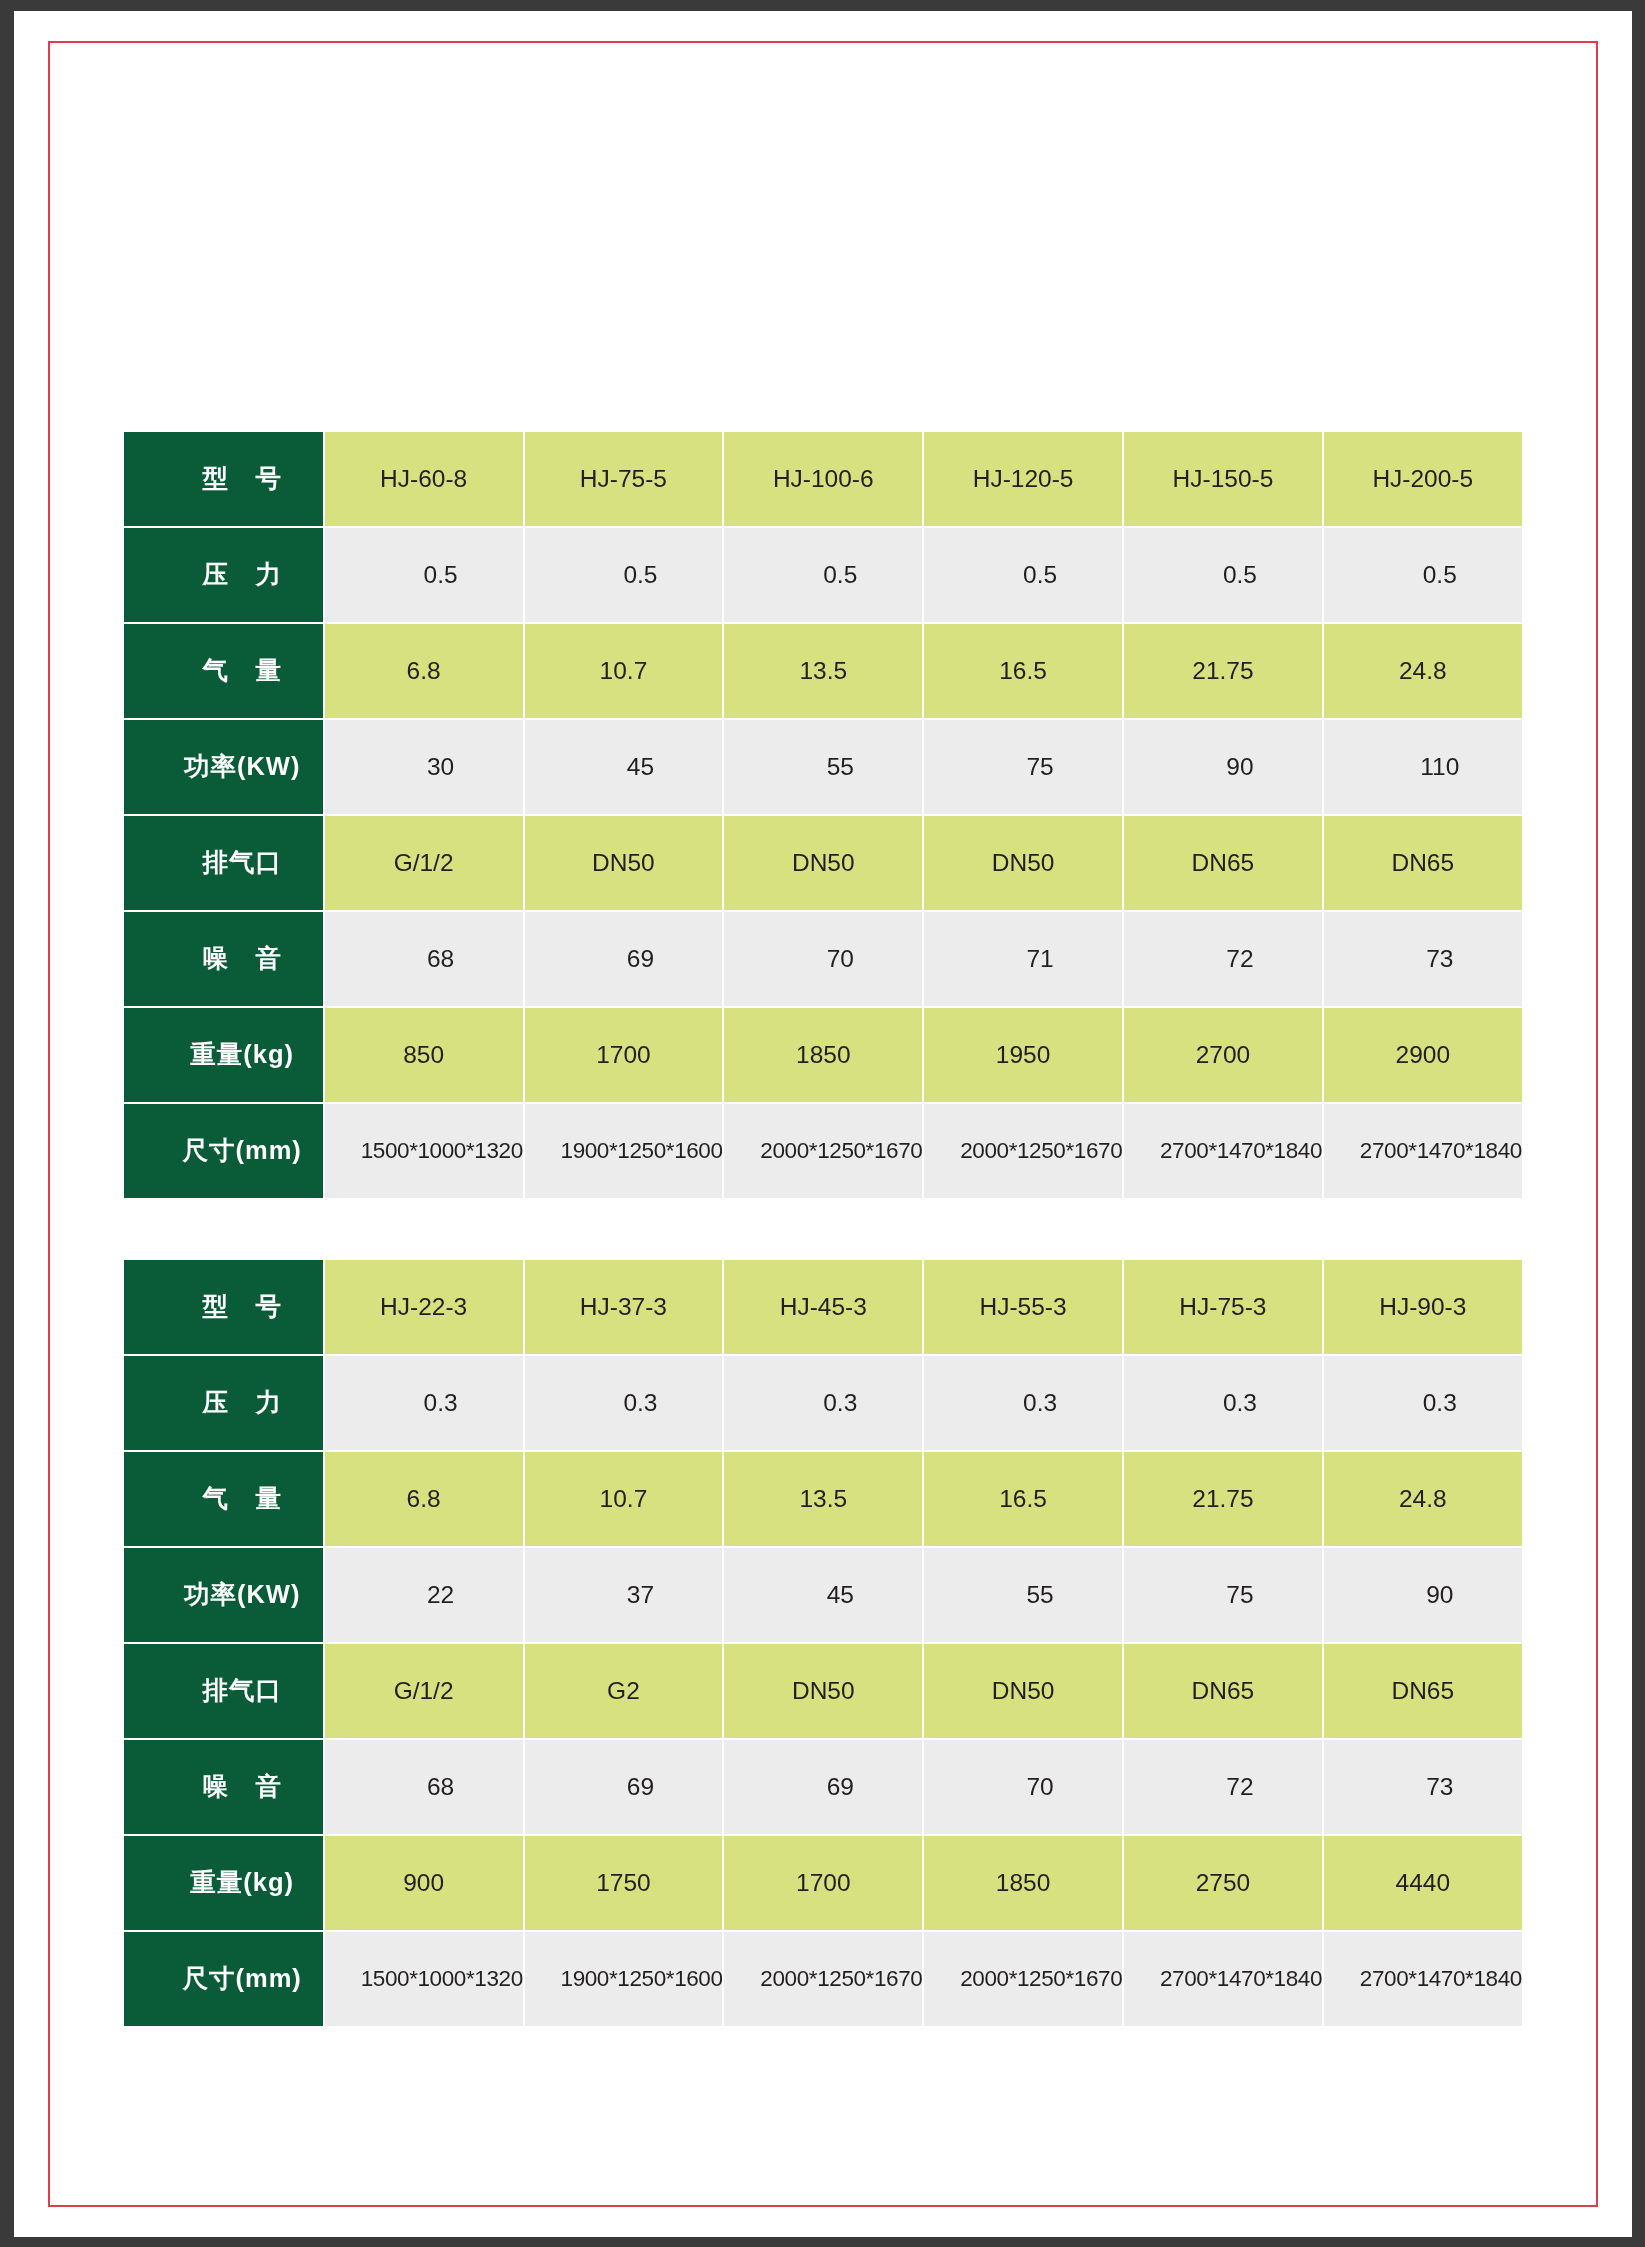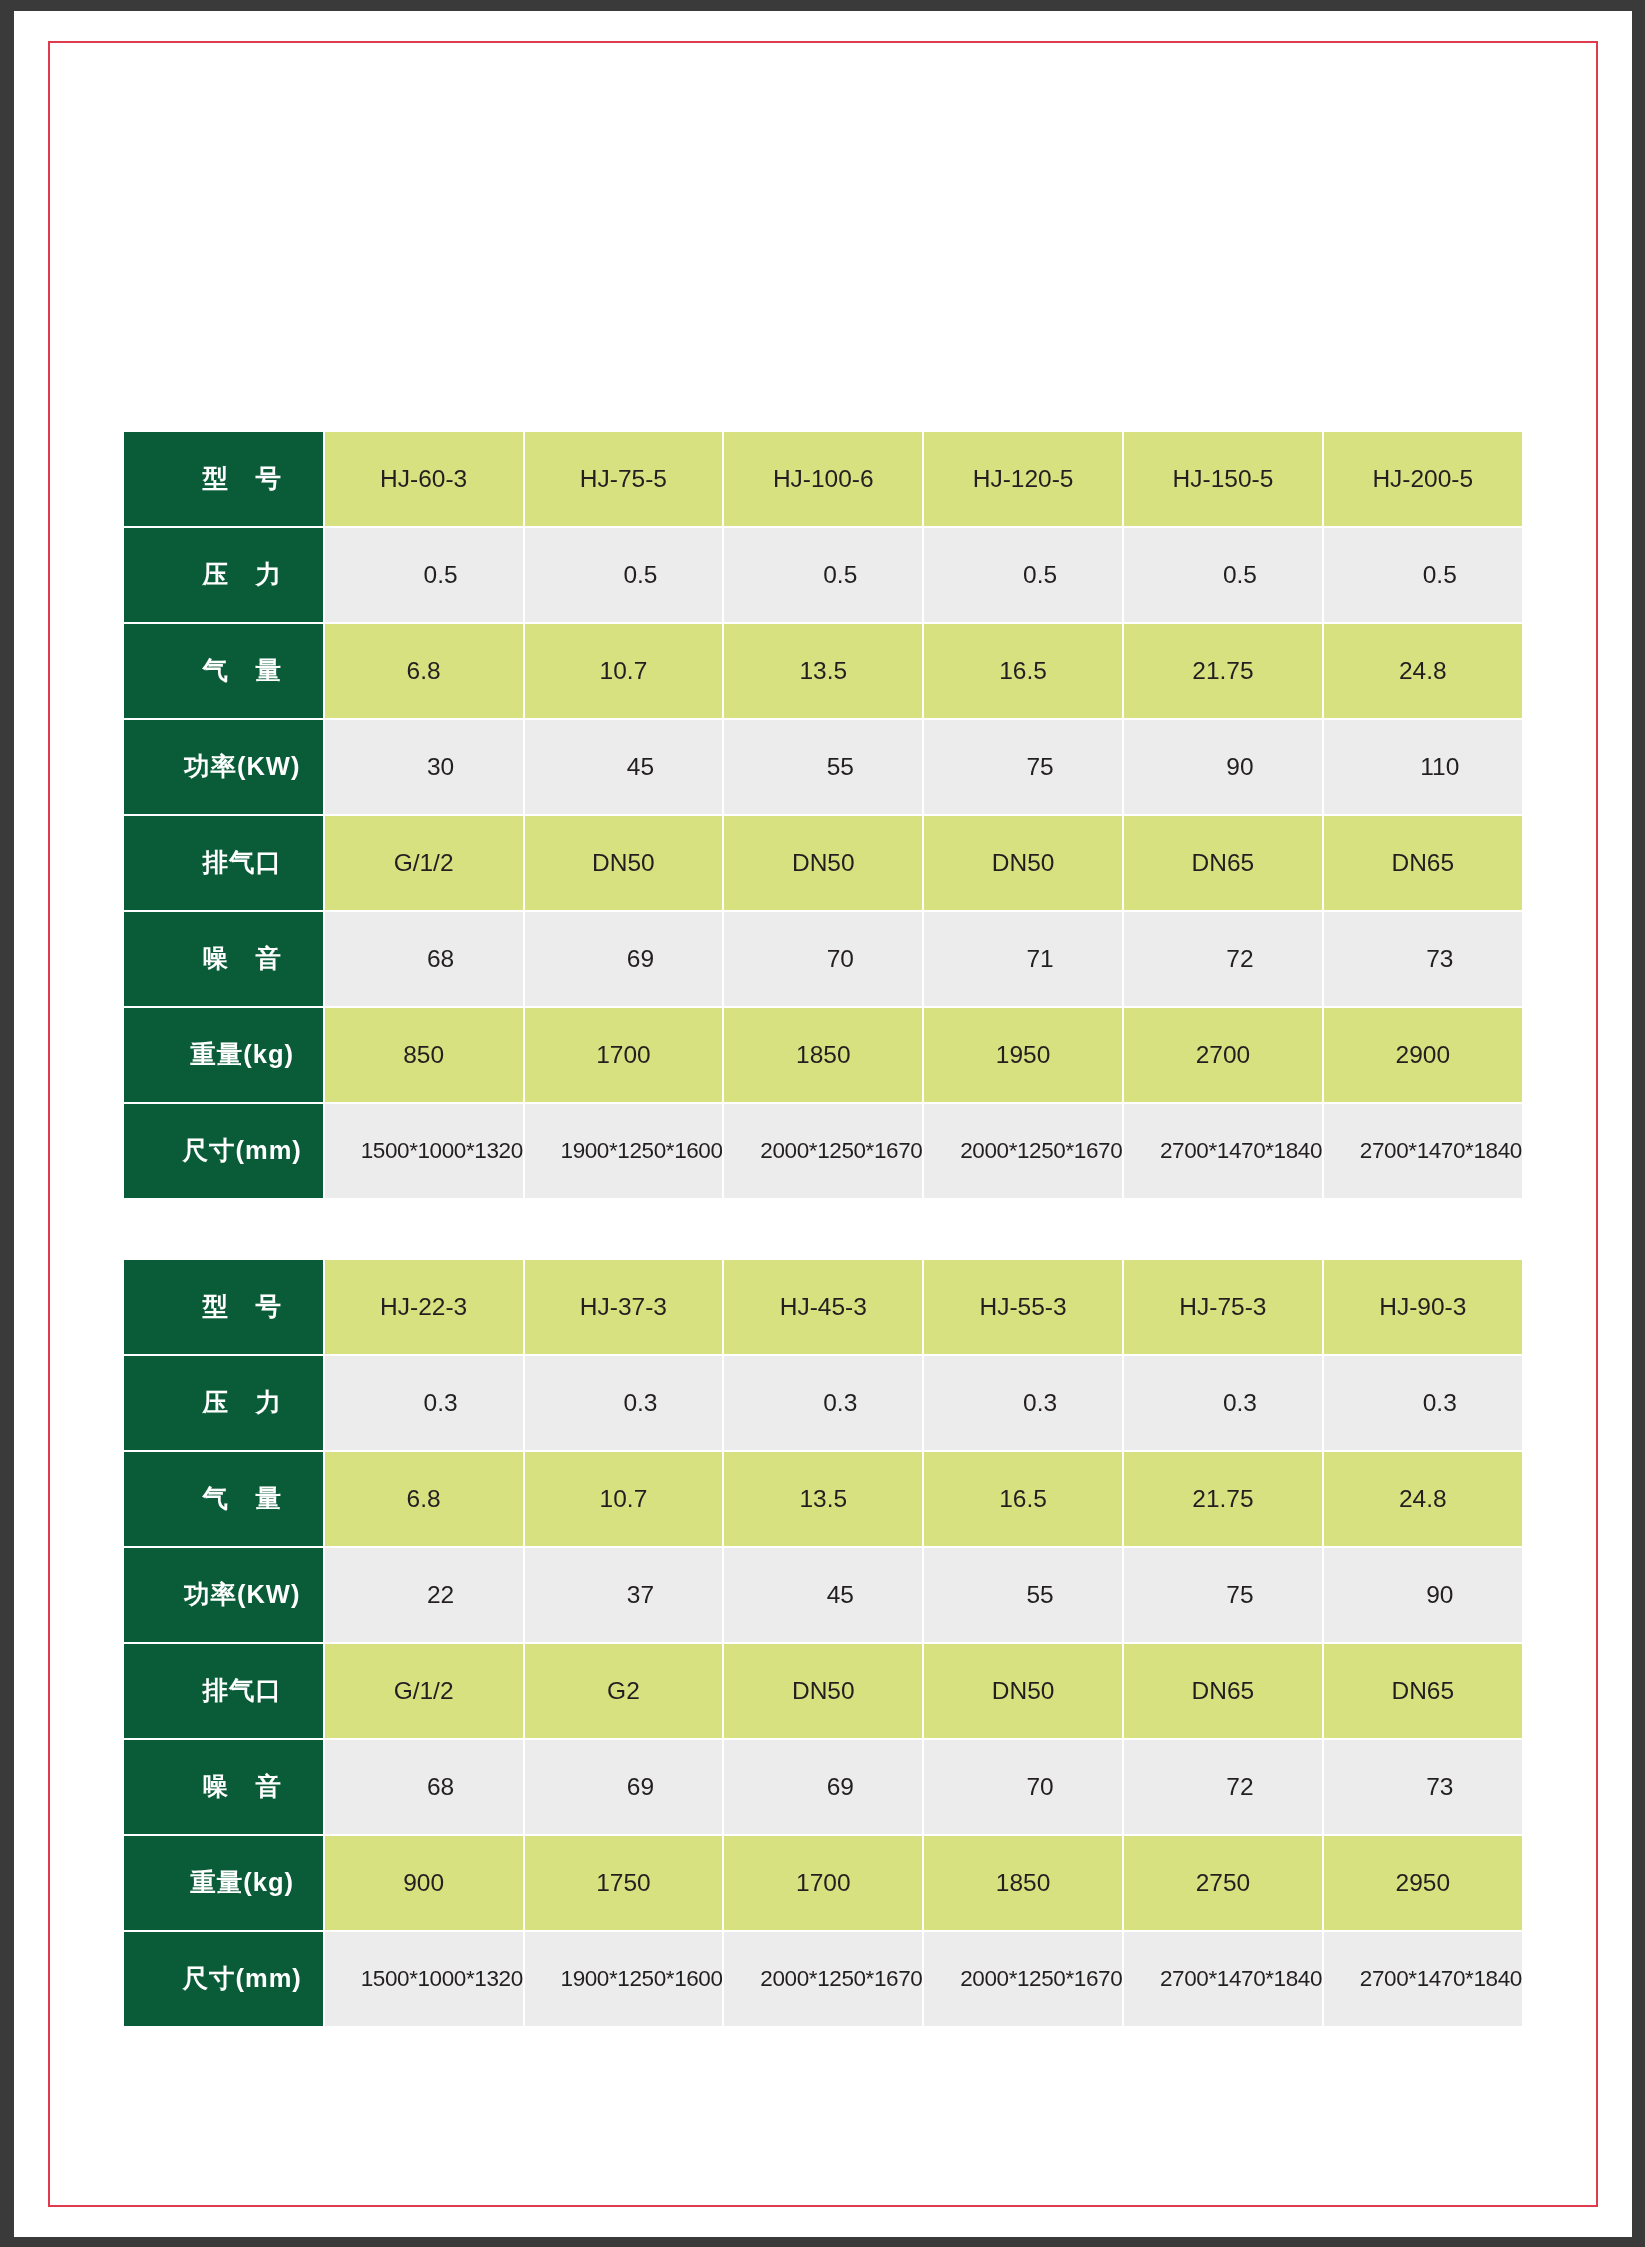--- a/index.html
+++ b/index.html
@@ -138,21 +138,21 @@
 
 <div class="page">
 
   <div class="page-border"></div>
 
 
   <table class="spec-table" id="table-1">
     <tbody>
         <tr>
           <td class="rowlabel">型　号</td>
-          <td class="cell-green">HJ-60-3</td>
+          <td class="cell-green">HJ-60-8</td>
           <td class="cell-green">HJ-75-5</td>
           <td class="cell-green">HJ-100-6</td>
           <td class="cell-green">HJ-120-5</td>
           <td class="cell-green">HJ-150-5</td>
           <td class="cell-green">HJ-200-5</td>
         </tr>
         <tr>
           <td class="rowlabel">压　力</td>
           <td class="cell-grey">0.5</td>
           <td class="cell-grey">0.5</td>
@@ -274,21 +274,21 @@
           <td class="cell-grey">72</td>
           <td class="cell-grey">73</td>
         </tr>
         <tr>
           <td class="rowlabel">重量(kg)</td>
           <td class="cell-green">900</td>
           <td class="cell-green">1750</td>
           <td class="cell-green">1700</td>
           <td class="cell-green">1850</td>
           <td class="cell-green">2750</td>
-          <td class="cell-green">2950</td>
+          <td class="cell-green">4440</td>
         </tr>
         <tr>
           <td class="rowlabel">尺寸(mm)</td>
           <td class="cell-grey small">1500*1000*1320</td>
           <td class="cell-grey small">1900*1250*1600</td>
           <td class="cell-grey small">2000*1250*1670</td>
           <td class="cell-grey small">2000*1250*1670</td>
           <td class="cell-grey small">2700*1470*1840</td>
           <td class="cell-grey small">2700*1470*1840</td>
         </tr>

